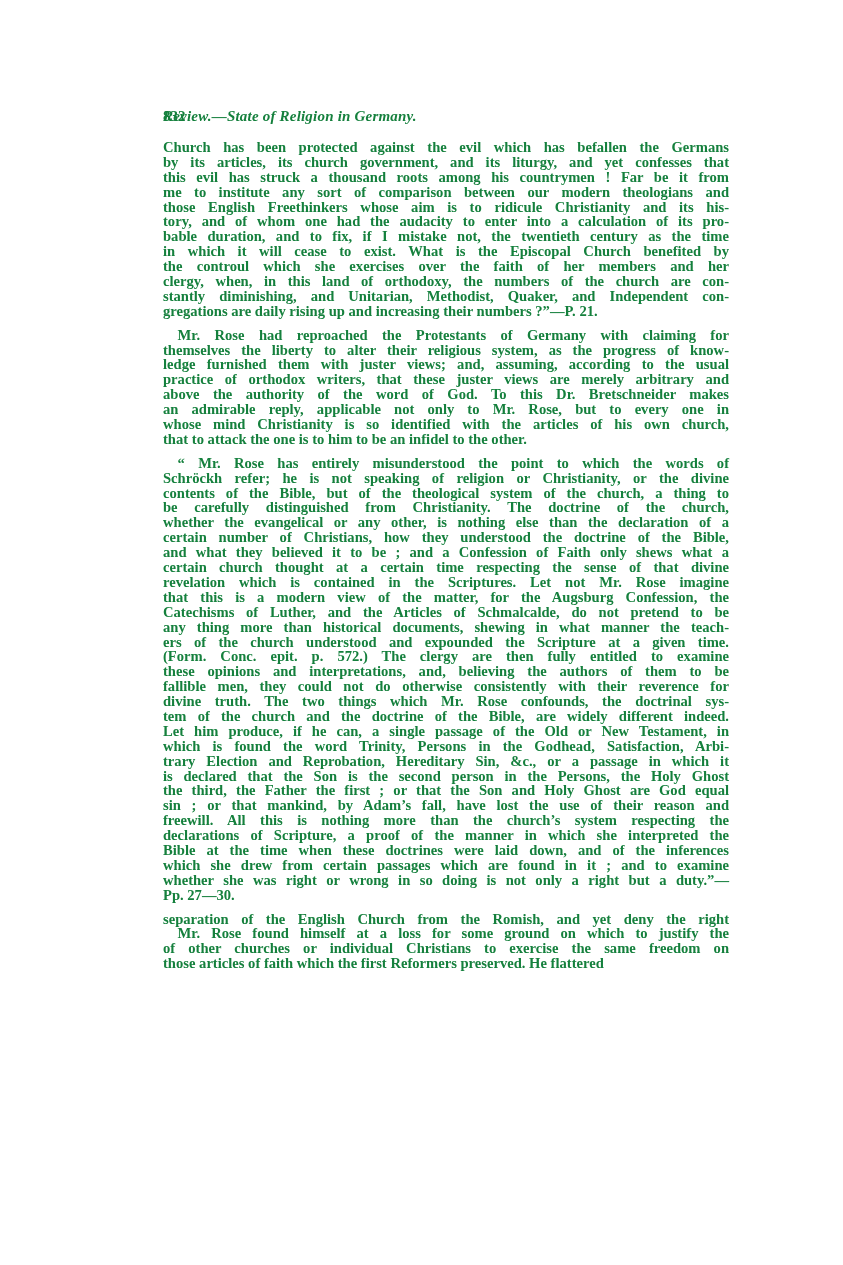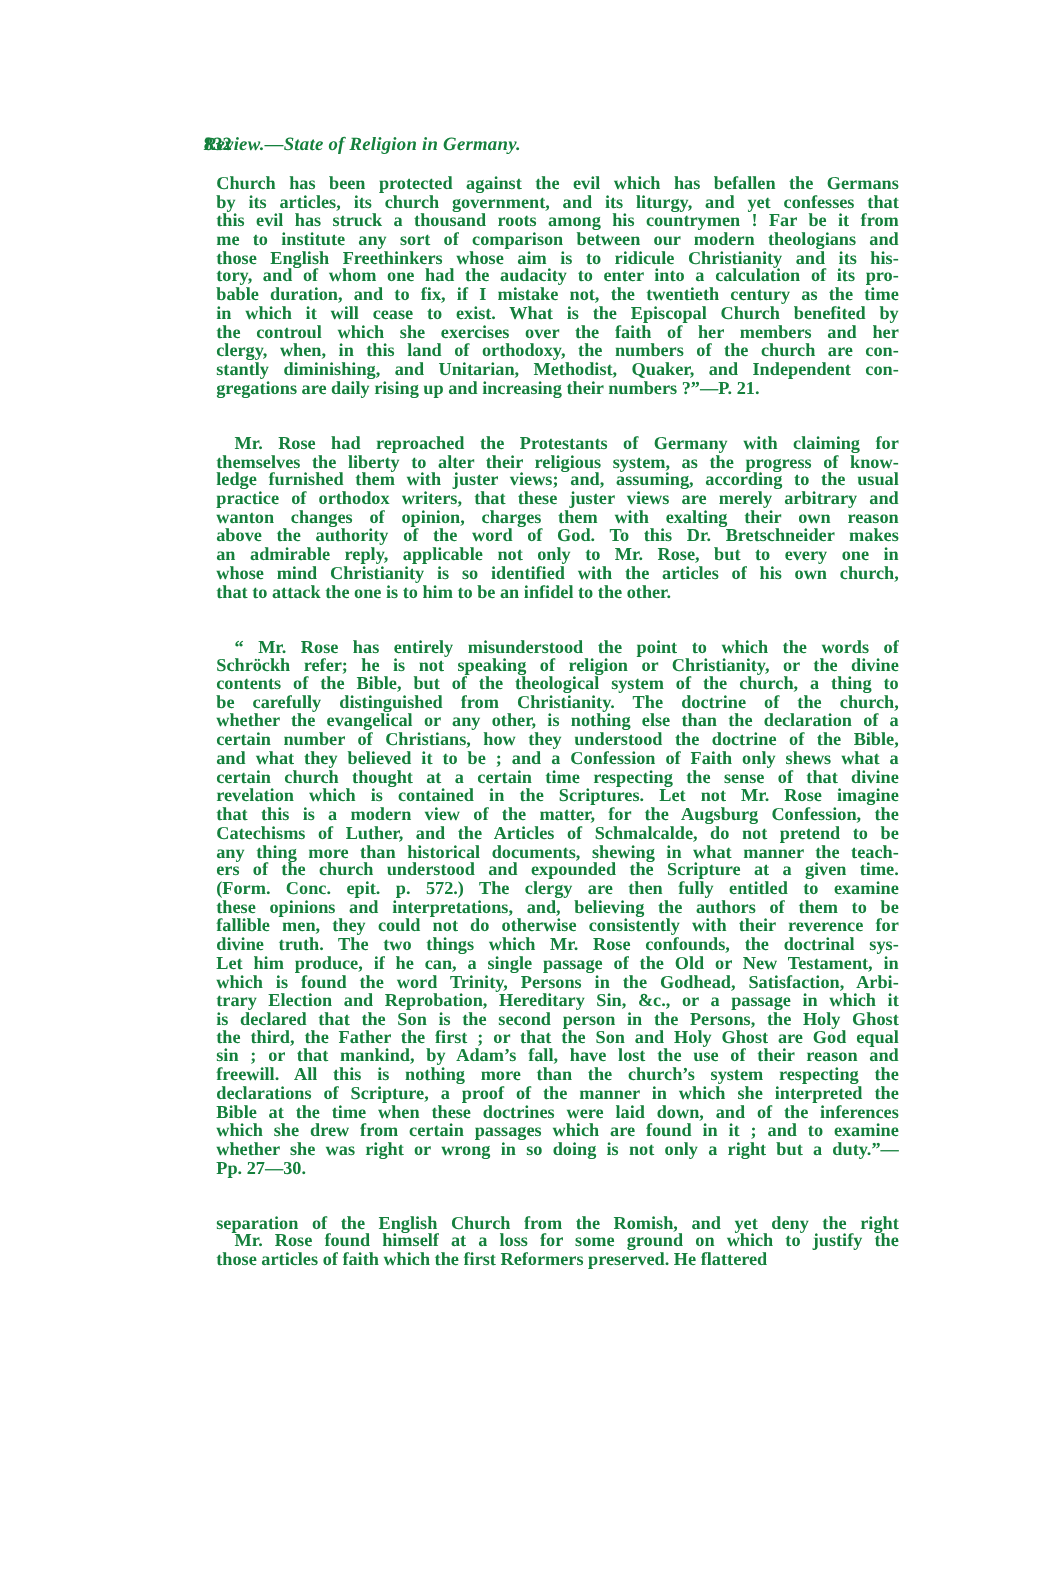--- a/index.html
+++ b/index.html
@@ -11,21 +11,21 @@
   }
   .running-head {
     position: relative; height: 20px; margin-bottom: 12px;
     font-size: 15px; font-weight: bold;
   }
   .page-number { position: absolute; left: 0; top: 0; font-size: 15px; font-weight: bold; }
   .head-title {
     position: absolute; left: 0; right: 0; top: 0; 
     font-style: italic; font-weight: bold; font-size: 15px; letter-spacing: 0.2px;
   }
-  .para { margin: 10px; }
+  .para { margin: 0; }
   .line {
     display: block; height: 14.9px; line-height: 14.9px;
     font-size: 14.6px; font-weight: bold; white-space: nowrap;
     text-align: justify; text-align-last: justify;
   }
   .line.last { text-align-last: left; }
   .gap { height: 9px; }
   .it { }
 </style>
 </head>
@@ -51,21 +51,20 @@
         <span class="line"><span>clergy, when, in this land of orthodoxy, the numbers of the church are con-</span></span>
         <span class="line"><span>stantly diminishing, and Unitarian, Methodist, Quaker, and Independent con-</span></span>
         <span class="line last"><span>gregations are daily rising up and increasing their numbers ?”—P. 21.</span></span>
       </div>
       <div class="gap"></div>
       <div class="para">
         <span class="line"><span> Mr. Rose had reproached the Protestants of Germany with claiming for</span></span>
         <span class="line"><span>themselves the liberty to alter their religious system, as the progress of know-</span></span>
         <span class="line"><span>ledge furnished them with juster views; and, assuming, according to the usual</span></span>
         <span class="line"><span>practice of orthodox writers, that these juster views are merely arbitrary and</span></span>
-        <span class="line"><span>wanton changes of opinion, charges them with exalting their own reason</span></span>
         <span class="line"><span>above the authority of the word of God. To this Dr. Bretschneider makes</span></span>
         <span class="line"><span>an admirable reply, applicable not only to Mr. Rose, but to every one in</span></span>
         <span class="line"><span>whose mind Christianity is so identified with the articles of his own church,</span></span>
         <span class="line last"><span>that to attack the one is to him to be an infidel to the other.</span></span>
       </div>
       <div class="gap"></div>
       <div class="para">
         <span class="line"><span> “ Mr. Rose has entirely misunderstood the point to which the words of</span></span>
         <span class="line"><span>Schröckh refer; he is not speaking of religion or Christianity, or the divine</span></span>
         <span class="line"><span>contents of the Bible, but of the theological system of the church, a thing to</span></span>
@@ -76,33 +75,35 @@
         <span class="line"><span class="it">certain church thought at a certain time respecting the sense of that divine</span></span>
         <span class="line"><span class="it">revelation which is contained in the Scriptures.</span><span> Let not Mr. Rose imagine</span></span>
         <span class="line"><span>that this is a modern view of the matter, for the Augsburg Confession, the</span></span>
         <span class="line"><span>Catechisms of Luther, and the Articles of Schmalcalde, do not pretend to be</span></span>
         <span class="line"><span>any thing more than historical documents, shewing in what manner the teach-</span></span>
         <span class="line"><span>ers of the church understood and expounded the Scripture at a given time.</span></span>
         <span class="line"><span>(Form. Conc. epit. p. 572.) The clergy are then fully entitled to examine</span></span>
         <span class="line"><span>these opinions and interpretations, and, believing the authors of them to be</span></span>
         <span class="line"><span>fallible men, they could not do otherwise consistently with their reverence for</span></span>
         <span class="line"><span>divine truth. The two things which Mr. Rose confounds, the doctrinal sys-</span></span>
+        <span class="line"><span>tem of the church and the doctrine of the Bible, are widely different indeed.</span></span>
         <span class="line"><span>Let him produce, if he can, a single passage of the Old or New Testament, in</span></span>
         <span class="line"><span>which is found the word </span><span class="it">Trinity, Persons in the Godhead, Satisfaction, Arbi-</span></span>
         <span class="line"><span class="it">trary Election and Reprobation, Hereditary Sin,</span><span> &amp;c., or a passage in which it</span></span>
         <span class="line"><span>is declared that the Son is the second person in the Persons, the Holy Ghost</span></span>
         <span class="line"><span>the third, the Father the first ; or that the Son and Holy Ghost are God equal</span></span>
         <span class="line"><span>sin ; or that mankind, by Adam’s fall, have lost the use of their reason and</span></span>
         <span class="line"><span>freewill. All this is nothing more than the church’s system respecting the</span></span>
         <span class="line"><span>declarations of Scripture, a proof of the manner in which she interpreted the</span></span>
         <span class="line"><span>Bible at the time when these doctrines were laid down, and of the inferences</span></span>
         <span class="line"><span>which she drew from certain passages which are found in it ; and to examine</span></span>
         <span class="line"><span>whether she was right or wrong in so doing is not only a right but a duty.”—</span></span>
         <span class="line last"><span>Pp. 27—30.</span></span>
       </div>
       <div class="gap"></div>
       <div class="para">
         <span class="line"><span>separation of the English Church from the Romish, and yet deny the right</span></span>
         <span class="line"><span> Mr. Rose found himself at a loss for some ground on which to justify the</span></span>
+        <span class="line"><span>of other churches or individual Christians to exercise the same freedom on</span></span>
         <span class="line last"><span>those articles of faith which the first Reformers preserved. He flattered</span></span>
       </div>
     </div>
 </div>
 
 </body></html>

